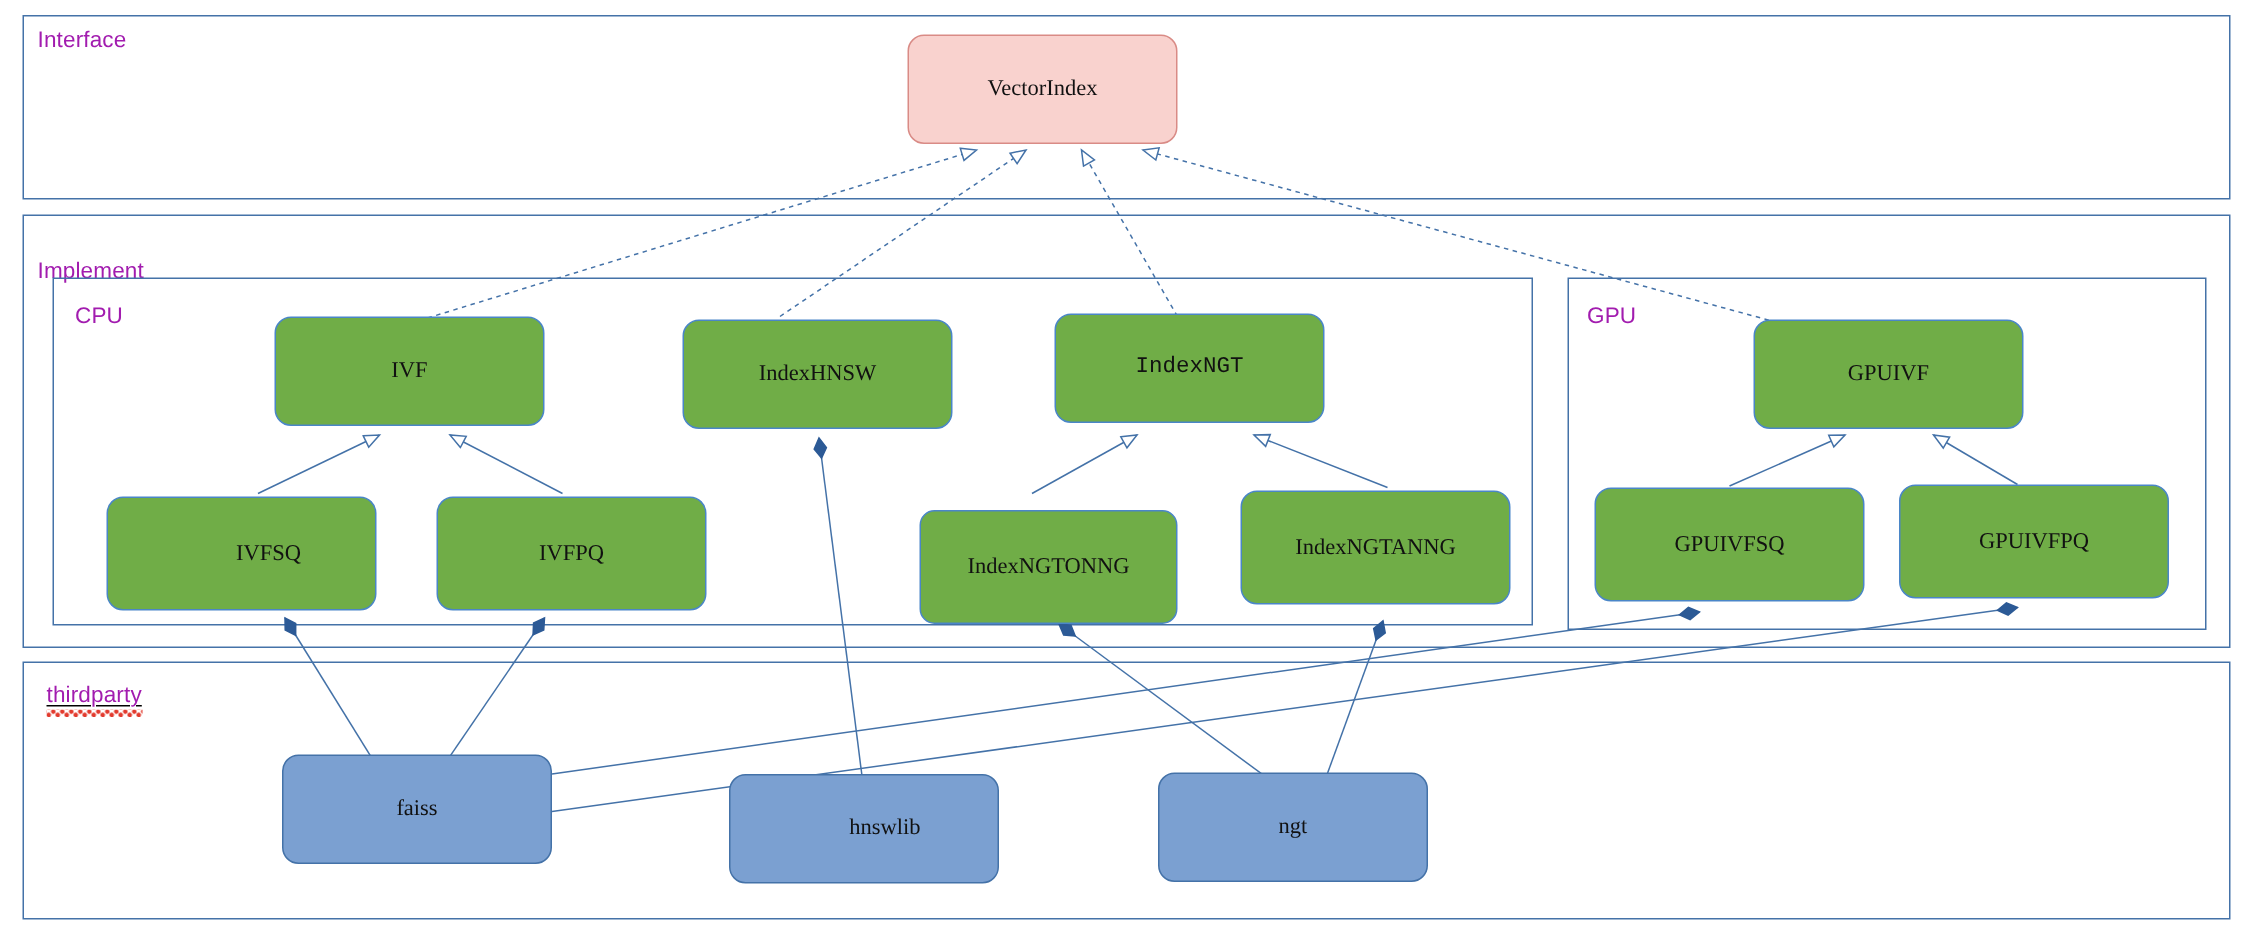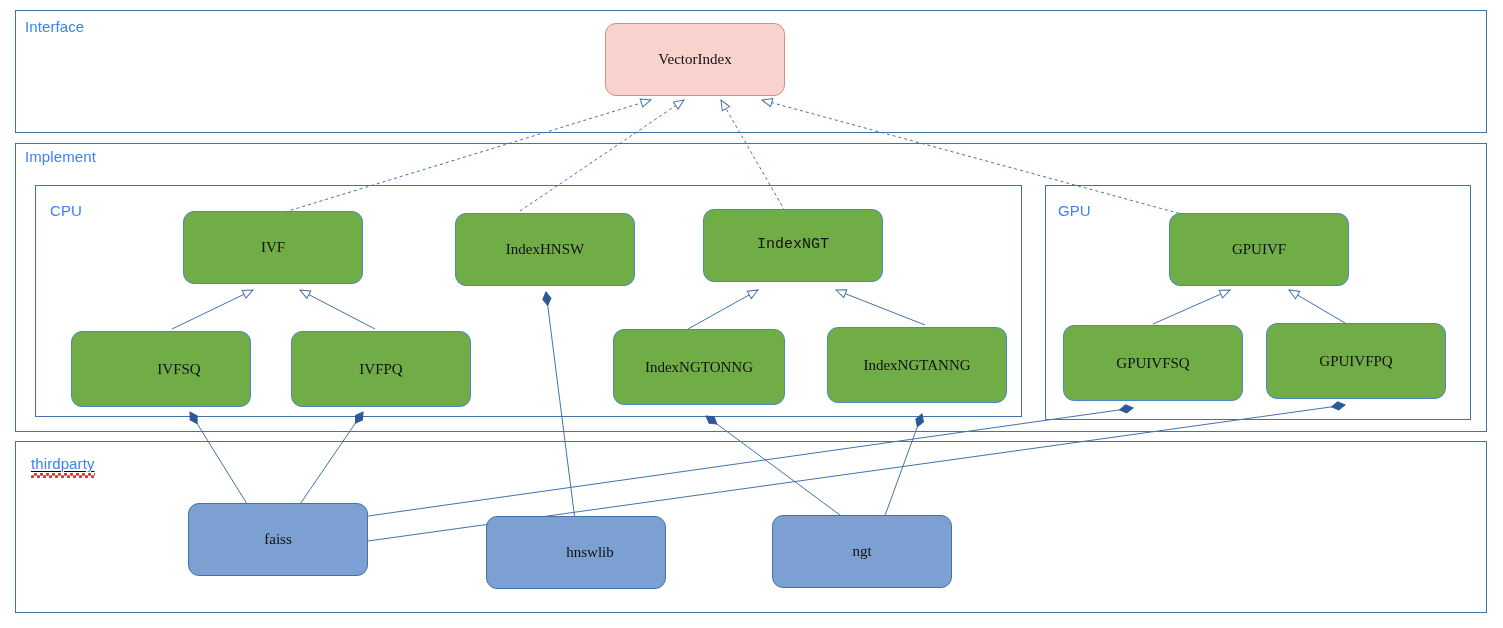--- a/index.html
+++ b/index.html
@@ -14,21 +14,21 @@
   .group{
     position:absolute;
     border:1px solid #4472A8;
     background:transparent;
     box-sizing:border-box;
   }
   .group-label{
     position:absolute;
     font-family:"Liberation Sans", sans-serif;
     font-size:15px;
-    color:#3b82f6;
+    color:#a21caf;
     white-space:nowrap;
     letter-spacing:.1px;
   }
   .group-label.misspelled{
     text-decoration:underline;
     text-decoration-color:#000;
     text-decoration-thickness:1px;
     text-underline-offset:2px;
   }
   .squiggle{
@@ -68,21 +68,21 @@
 </style>
 </head>
 <body>
 
 <div id="stage">
 
   <div class="group" style="left:15px;top:10px;width:1472px;height:123px;"></div>
   <div class="group-label" style="left:25px;top:18px;">Interface</div>
 
   <div class="group" style="left:15px;top:143px;width:1472px;height:289px;"></div>
-  <div class="group-label" style="left:25px;top:148px;text-align:right;">Implement</div>
+  <div class="group-label" style="left:25px;top:172px;text-align:right;">Implement</div>
 
   <div class="group" style="left:35px;top:185px;width:987px;height:232px;"></div>
   <div class="group-label" style="left:50px;top:202px;">CPU</div>
 
   <div class="group" style="left:1045px;top:185px;width:426px;height:235px;"></div>
   <div class="group-label" style="left:1058px;top:202px;">GPU</div>
 
   <div class="group" style="left:15px;top:441px;width:1472px;height:172px;"></div>
   <div class="group-label misspelled" style="left:31px;top:455px;">
     <span>thirdparty</span>
@@ -130,21 +130,21 @@
   </svg>
 
   <div class="node iface" style="left:605px;top:23px;width:180px;height:73px;">VectorIndex</div>
 
   <div class="node impl" style="left:183px;top:211px;width:180px;height:73px;">IVF</div>
   <div class="node impl" style="left:455px;top:213px;width:180px;height:73px;">IndexHNSW</div>
   <div class="node impl" style="left:703px;top:209px;width:180px;height:73px;font-family:Liberation Mono, monospace;">IndexNGT</div>
 
   <div class="node impl" style="left:71px;top:331px;width:180px;height:76px;padding-left:36px;">IVFSQ</div>
   <div class="node impl" style="left:291px;top:331px;width:180px;height:76px;font-family:Liberation Serif, serif;">IVFPQ</div>
-  <div class="node impl" style="left:613px;top:329px;width:172px;height:76px;">IndexNGTONNG</div>
+  <div class="node impl" style="left:613px;top:340px;width:172px;height:76px;border-radius:10px;">IndexNGTONNG</div>
   <div class="node impl" style="left:1169px;top:213px;width:180px;height:73px;">GPUIVF</div>
 
   <div class="node impl" style="left:827px;top:327px;width:180px;height:76px;">IndexNGTANNG</div>
   <div class="node impl" style="left:1063px;top:325px;width:180px;height:76px;">GPUIVFSQ</div>
   <div class="node impl" style="left:1266px;top:323px;width:180px;height:76px;">GPUIVFPQ</div>
 
   <div class="node third" style="left:188px;top:503px;width:180px;height:73px;">faiss</div>
   <div class="node third" style="left:486px;top:516px;width:180px;height:73px;padding-left:28px;">hnswlib</div>
   <div class="node third" style="left:772px;top:515px;width:180px;height:73px;">ngt</div>
 

